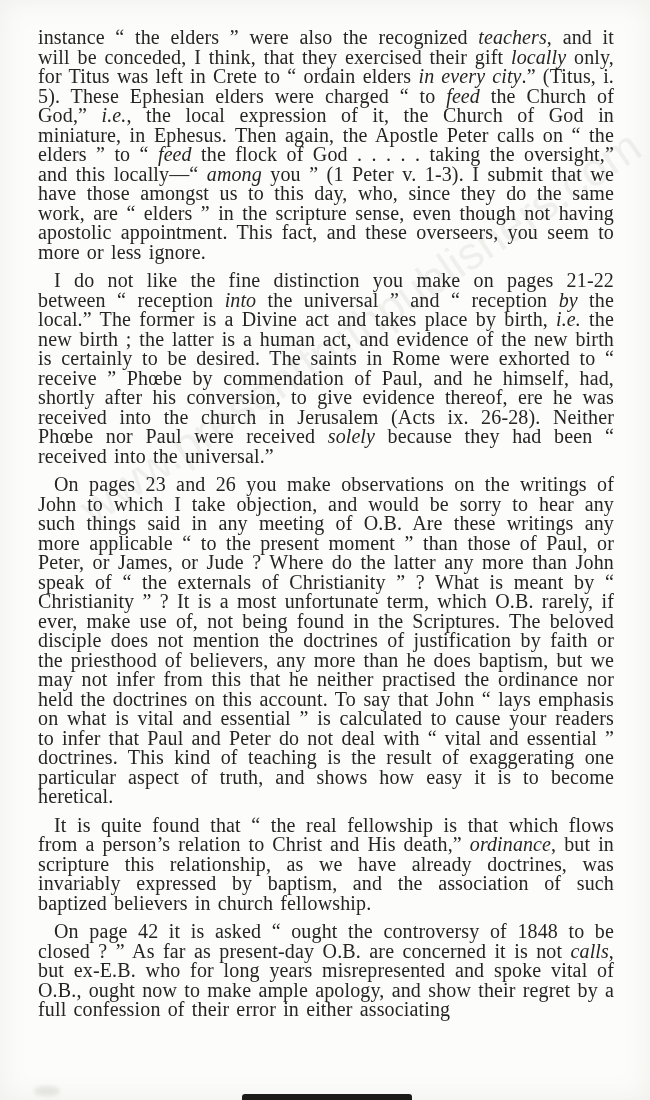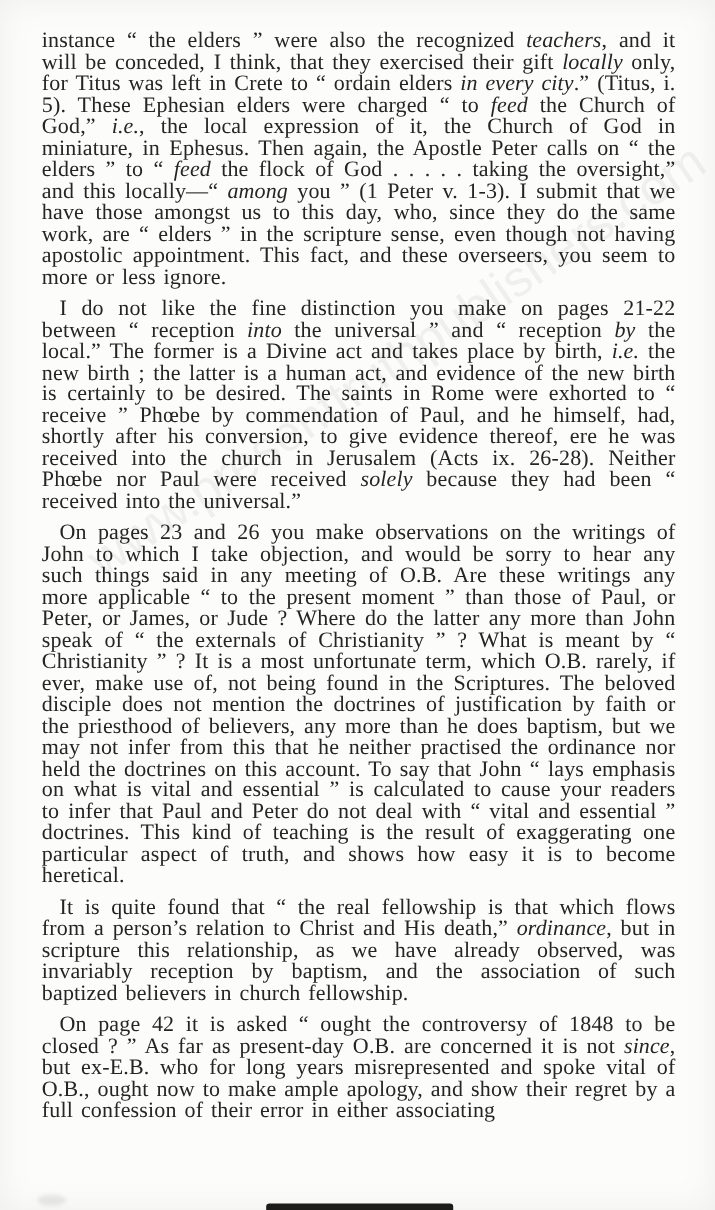--- a/index.html
+++ b/index.html
@@ -79,20 +79,20 @@
 <body>
 
 <div class="page">
 
   <div class="watermark">www.presenttruthpublishers.com</div>
 
   <div class="text-block">
       <p class="no-indent"><span>instance “ the elders ” were also the recognized </span><em>teachers</em><span>, and it will be conceded, I think, that they exercised their gift </span><em>locally</em><span> only, for Titus was left in Crete to “ ordain elders </span><em>in every city</em><span>.” (Titus, i. 5).  These Ephesian elders were charged “ to </span><em>feed</em><span> the Church of God,” </span><em>i.e.</em><span>, the local expression of it, the Church of God in miniature, in Ephesus.  Then again, the Apostle Peter calls on “ the elders ” to “ </span><em>feed</em><span> the flock of God . . . . . taking the oversight,” and this locally—“ </span><em>among</em><span> you ” (1 Peter v. 1-3).  I submit that we have those amongst us to this day, who, since they do the same work, are “ elders ” in the scripture sense, even though not having apostolic appointment.  This fact, and these overseers, you seem to more or less ignore.</span></p>
       <p><span>I do not like the fine distinction you make on pages 21-22 between “ reception </span><em>into</em><span> the universal ” and “ reception </span><em>by</em><span> the local.”  The former is a Divine act and takes place by birth, </span><em>i.e.</em><span> the new birth ; the latter is a human act, and evidence of the new birth is certainly to be desired.  The saints in Rome were exhorted to “ receive ” Phœbe by commendation of Paul, and he himself, had, shortly after his conversion, to give evidence thereof, ere he was received into the church in Jerusalem (Acts ix. 26-28).  Neither Phœbe nor Paul were received </span><em>solely</em><span> because they had been “ received into the universal.”</span></p>
       <p><span>On pages 23 and 26 you make observations on the writings of John to which I take objection, and would be sorry to hear any such things said in any meeting of O.B.  Are these writings any more applicable “ to the present moment ” than those of Paul, or Peter, or James, or Jude ?  Where do the latter any more than John speak of “ the externals of Christianity ” ? What is meant by “ Christianity ” ?  It is a most unfortunate term, which O.B. rarely, if ever, make use of, not being found in the Scriptures.  The beloved disciple does not mention the doctrines of justification by faith or the priesthood of believers, any more than he does baptism, but we may not infer from this that he neither practised the ordinance nor held the doctrines on this account.  To say that John “ lays emphasis on what is vital and essential ” is calculated to cause your readers to infer that Paul and Peter do not deal with “ vital and essential ” doctrines.  This kind of teaching is the result of exaggerating one particular aspect of truth, and shows how easy it is to become heretical.</span></p>
-      <p><span>It is quite found that “ the real fellowship is that which flows from a person’s relation to Christ and His death,” </span><em>ordinance</em><span>, but in scripture this relationship, as we have already observed, was invariably reception by baptism, and the association of such baptized believers in church fellowship.</span></p>
-      <p><span>On page 42 it is asked “ ought the controversy of 1848 to be closed ? ”  As far as present-day O.B. are concerned it is not </span><em>since</em><span>, but ex-E.B. who for long years misrepresented and spoke vital of O.B., ought now to make ample apology, and show their regret by a full confession of their error in either associating</span></p>
+      <p><span>It is quite found that “ the real fellowship is that which flows from a person’s relation to Christ and His death,” </span><em>ordinance</em><span>, but in scripture this relationship, as we have already doctrines, was invariably expressed by baptism, and the association of such baptized believers in church fellowship.</span></p>
+      <p><span>On page 42 it is asked “ ought the controversy of 1848 to be closed ? ”  As far as present-day O.B. are concerned it is not </span><em>calls</em><span>, but ex-E.B. who for long years misrepresented and spoke vital of O.B., ought now to make ample apology, and show their regret by a full confession of their error in either associating</span></p>
     </div>
 
   <div class="scan-smudge"></div>
   <div class="scan-edge"></div>
 
 </div>
 
 </body></html>

